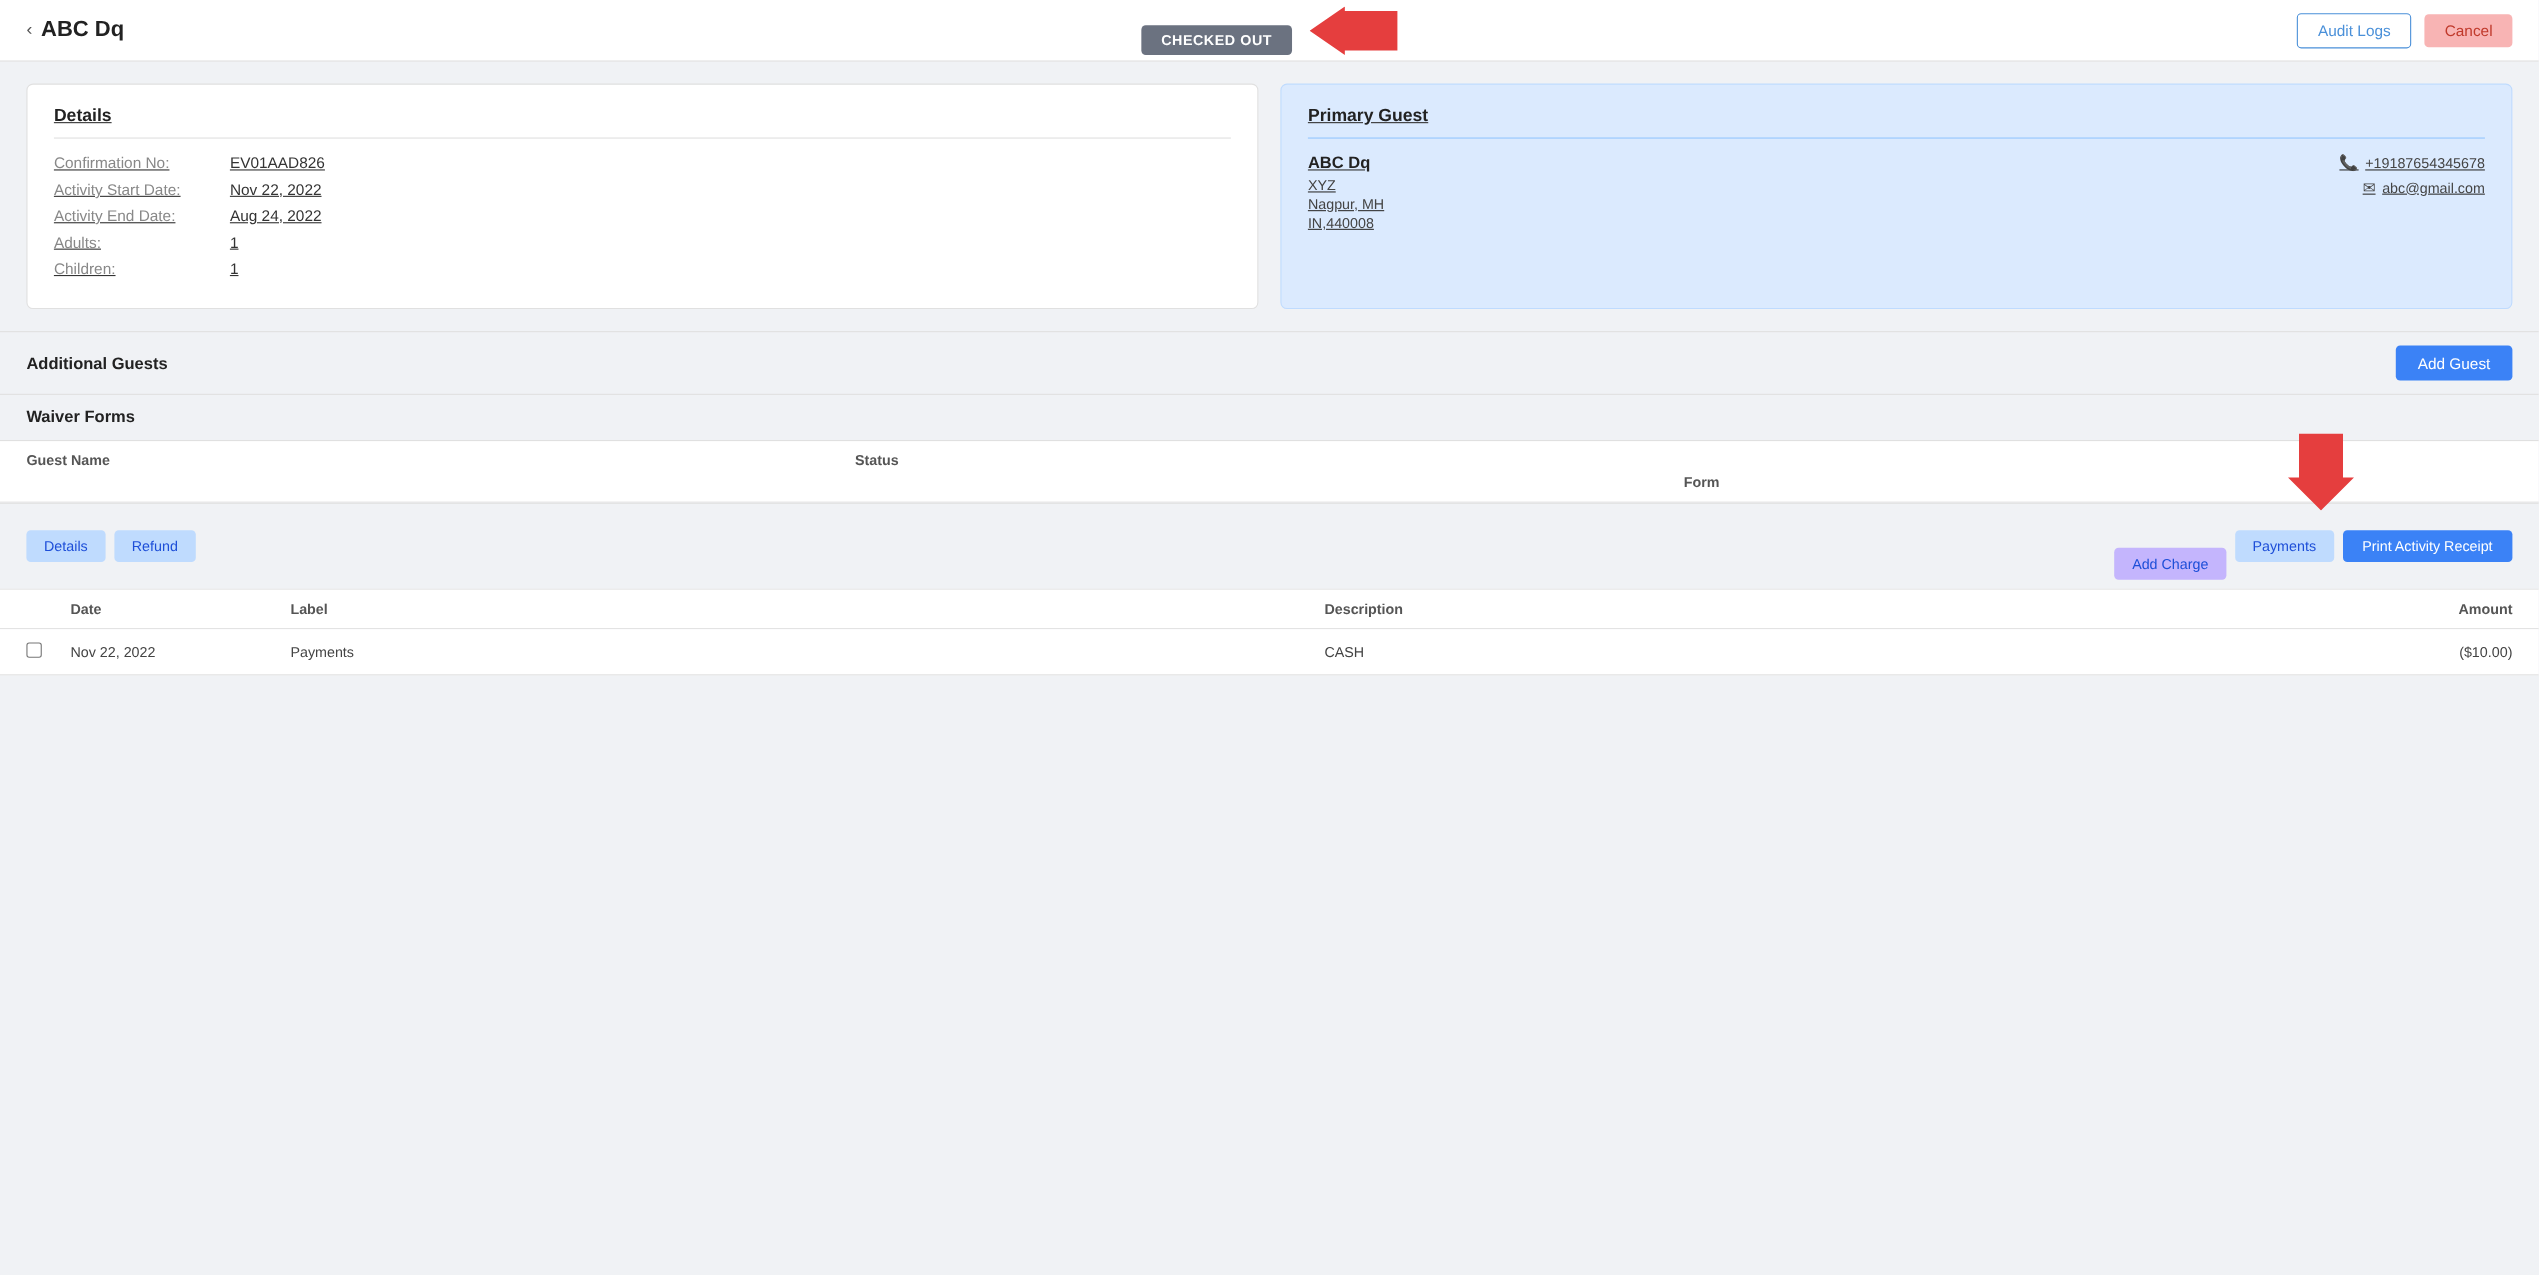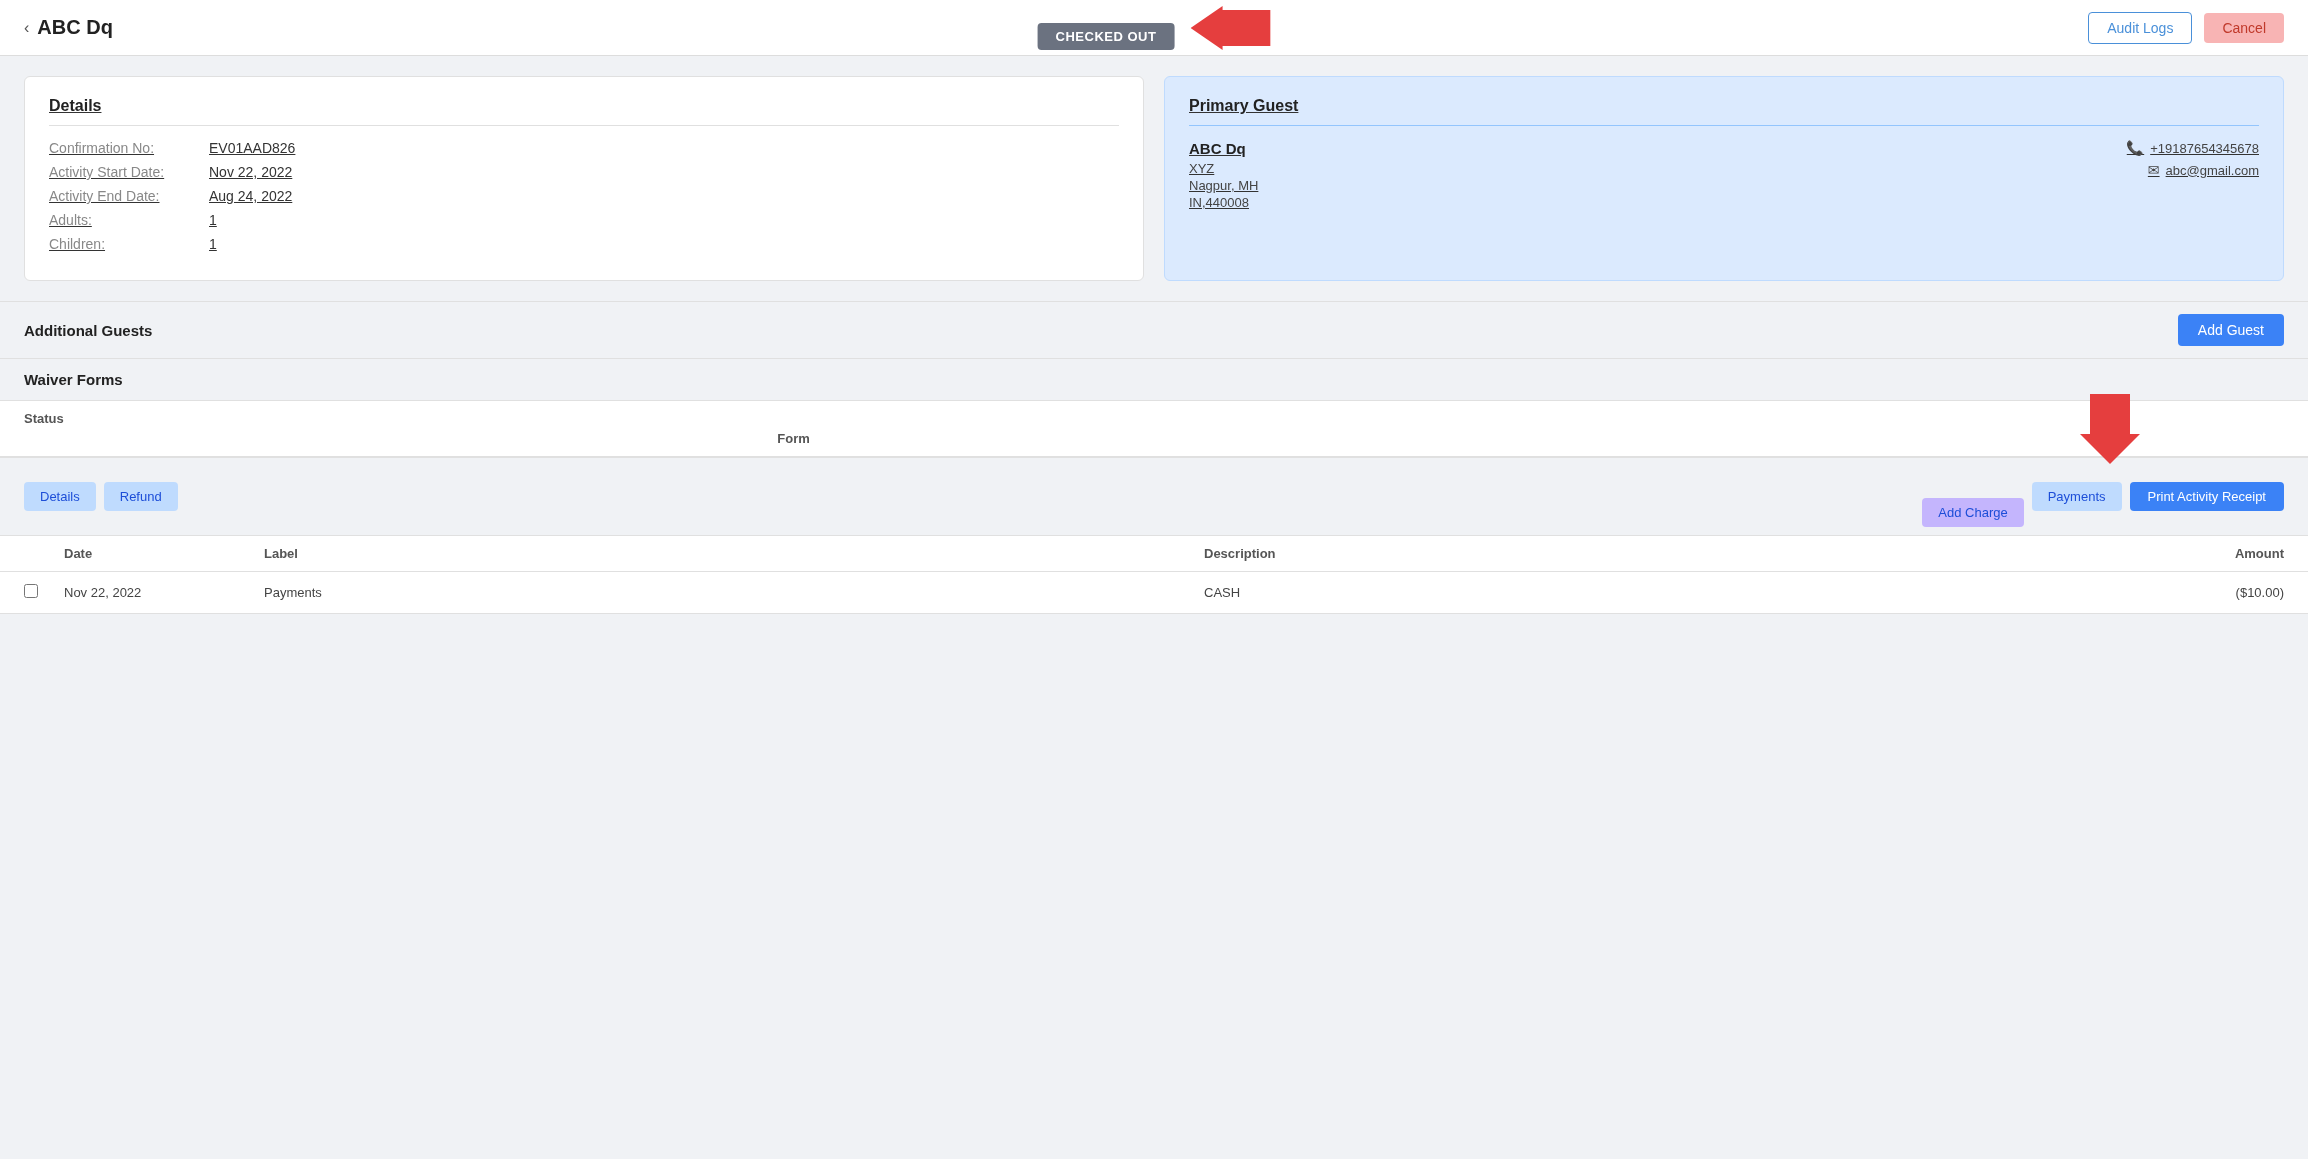--- a/index.html
+++ b/index.html
@@ -321,20 +321,21 @@
     <div style="background:#f0f2f5; margin: 0 -24px; padding: 12px 24px; display:flex; align-items:center; justify-content:space-between; border-top: 1px solid #e0e0e0;">
       <span style="font-size:15px; font-weight:700; color:#222;">Additional Guests</span>
       <button class="btn-add-guest">Add Guest</button>
     </div>
 
     <div style="background:#f0f2f5; margin: 0 -24px; padding: 12px 24px; border-top: 1px solid #e0e0e0;">
       <span style="font-size:15px; font-weight:700; color:#222;">Waiver Forms</span>
     </div>
 
     <div style="display:grid; grid-template-columns: 1fr 1fr 1fr; padding: 10px 24px; background:#fff; border-top:1px solid #e0e0e0; border-bottom:1px solid #e0e0e0; margin: 0 -24px;">
+      <span style="font-size:13px; font-weight:600; color:#555;">Guest Name</span>
       <span style="font-size:13px; font-weight:600; color:#555;">Status</span>
       <span style="font-size:13px; font-weight:600; color:#555;margin-top:20px;">Form</span>
     </div>
 
 
     <div style="background:#f0f2f5; margin:0 -24px; padding: 8px 24px; border-top:1px solid #e0e0e0; display:flex; align-items:center; justify-content:space-between; position:relative;">
       <div style="display:flex; gap:8px;">
         <button class="btn-adjust">Details</button>
         <button class="btn-refund">Refund</button>
       </div>

